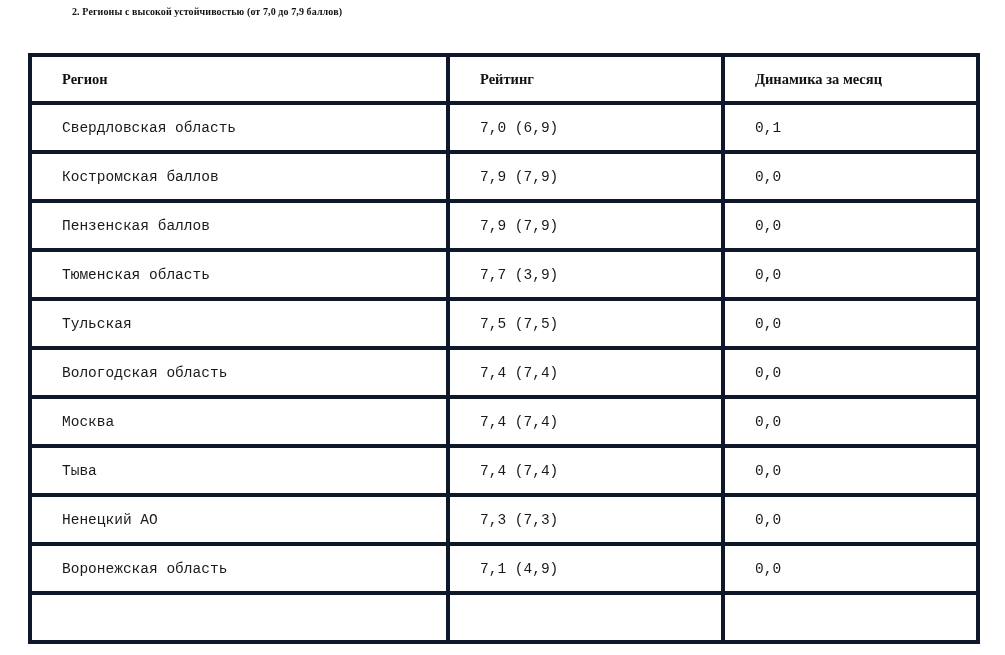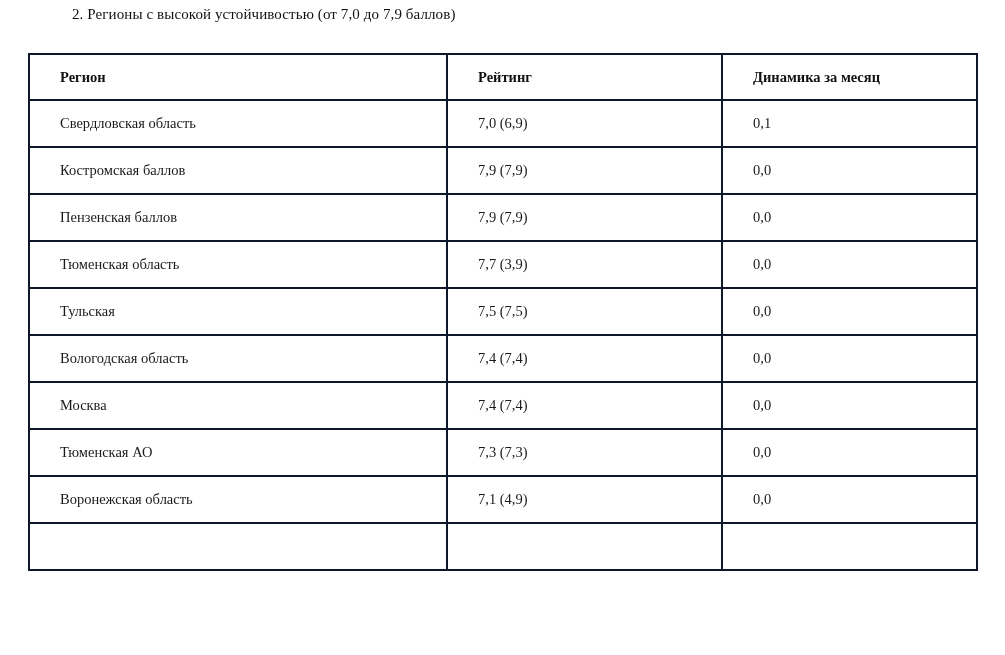--- a/index.html
+++ b/index.html
@@ -18,59 +18,60 @@
     position: relative;
     width: 1005px;
     height: 655px;
     box-sizing: border-box;
   }
   .section-title {
     position: absolute;
     left: 72px;
     top: 6px;
     font-family: "Liberation Serif", serif;
-    font-size: 15px;
-    font-weight: normal;
+    font-size: 10px;
+    font-weight: bold;
     letter-spacing: 0.1px;
     color: #111111;
     white-space: nowrap;
   }
   .table-wrap {
     position: absolute;
     left: 28px;
     top: 53px;
     width: 948px;
   }
   table.data-table {
     border-collapse: collapse;
     width: 948px;
     table-layout: fixed;
   }
   table.data-table col.c0 { width: 418px; }
   table.data-table col.c1 { width: 275px; }
   table.data-table col.c2 { width: 255px; }
   table.data-table th,
   table.data-table td {
-    border: 2px solid #0f172a;
+    border: 4px solid #0f172a;
     text-align: left;
     vertical-align: middle;
     padding: 0 0 0 30px;
     height: 45px;
     font-size: 14.5px;
     font-family: "Liberation Serif", serif;
     color: #1a1a1a;
     background: #ffffff;
   }
   table.data-table th {
     font-weight: bold;
     height: 44px;
     color: #111111;
   }
   table.data-table tbody td {
     font-weight: normal;
+    font-family: Liberation Mono, monospace;
   }
 </style>
 </head>
 <body>
 
 <div class="page">
 
   <div class="section-title">2. Регионы с высокой устойчивостью (от 7,0 до 7,9 баллов)</div>
 
   <div class="table-wrap">
@@ -117,21 +118,26 @@
           <td>Вологодская область</td>
           <td>7,4 (7,4)</td>
           <td>0,0</td>
         </tr>
         <tr>
           <td>Москва</td>
           <td>7,4 (7,4)</td>
           <td>0,0</td>
         </tr>
         <tr>
-          <td>Тюменская АО</td>
+          <td>Тыва</td>
+          <td>7,4 (7,4)</td>
+          <td>0,0</td>
+        </tr>
+        <tr>
+          <td>Ненецкий АО</td>
           <td>7,3 (7,3)</td>
           <td>0,0</td>
         </tr>
         <tr>
           <td>Воронежская область</td>
           <td>7,1 (4,9)</td>
           <td>0,0</td>
         </tr>
         <tr>
           <td></td>

